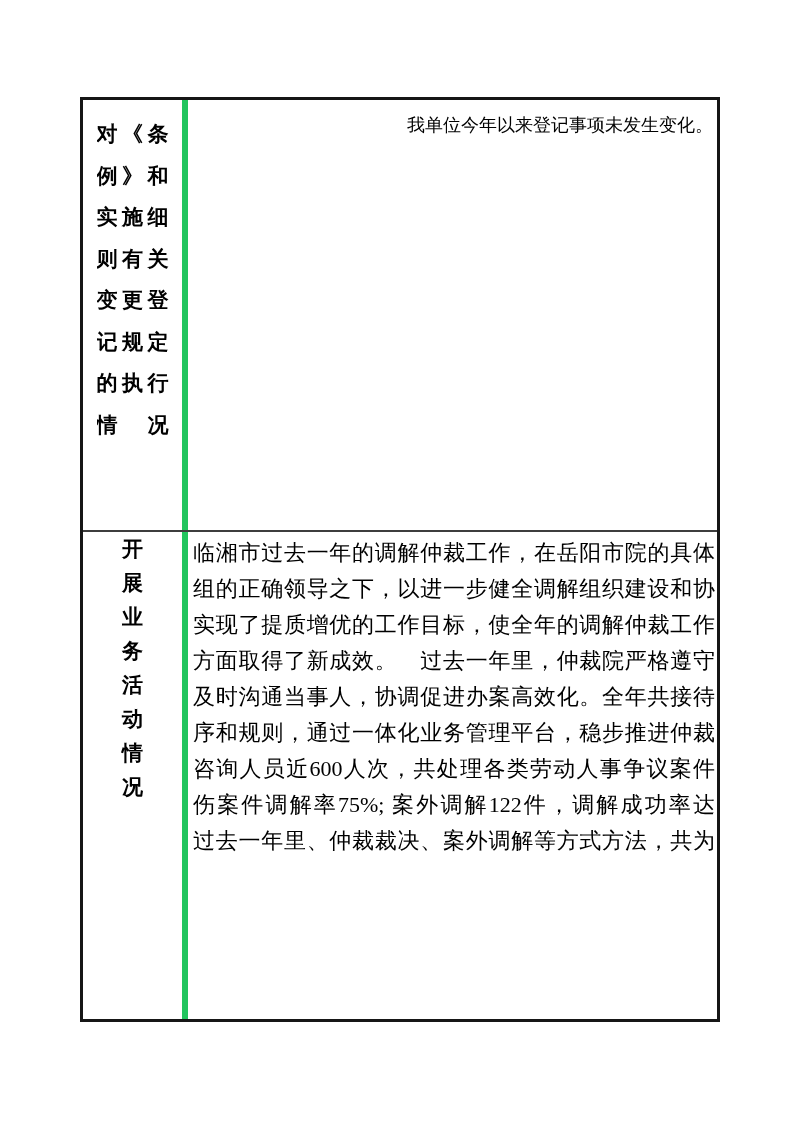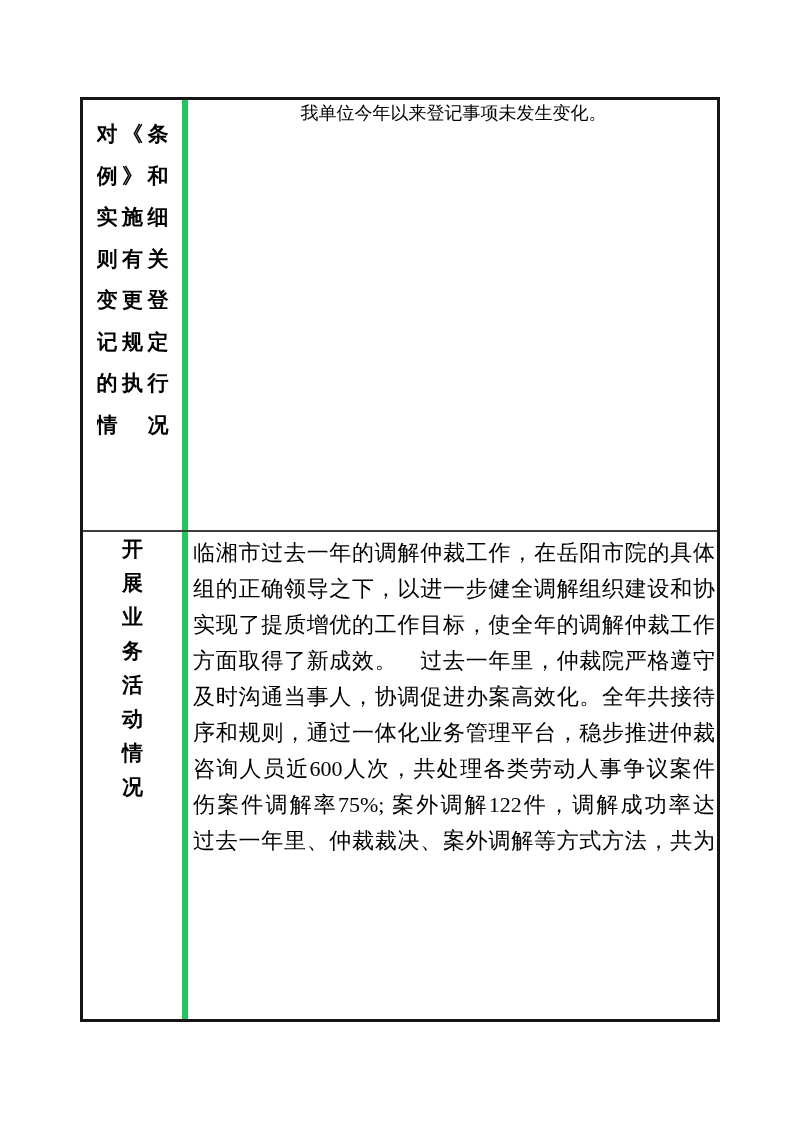--- a/index.html
+++ b/index.html
@@ -84,21 +84,22 @@
     margin-bottom: 32px;
   }
   .row2 .vline {
     line-height: 34px;
     text-align: center;
     height: 34px;
   }
   .statement-line {
     font-size: 18px;
     line-height: 24px;
-    text-align: center;
+    text-align: right;
+    margin-top: 12px;
   }
   .para-line {
     font-size: 22px;
     line-height: 36px;
     height: 36px;
     text-align: justify;
     text-align-last: justify;
     overflow: hidden;
   }
 </style>

